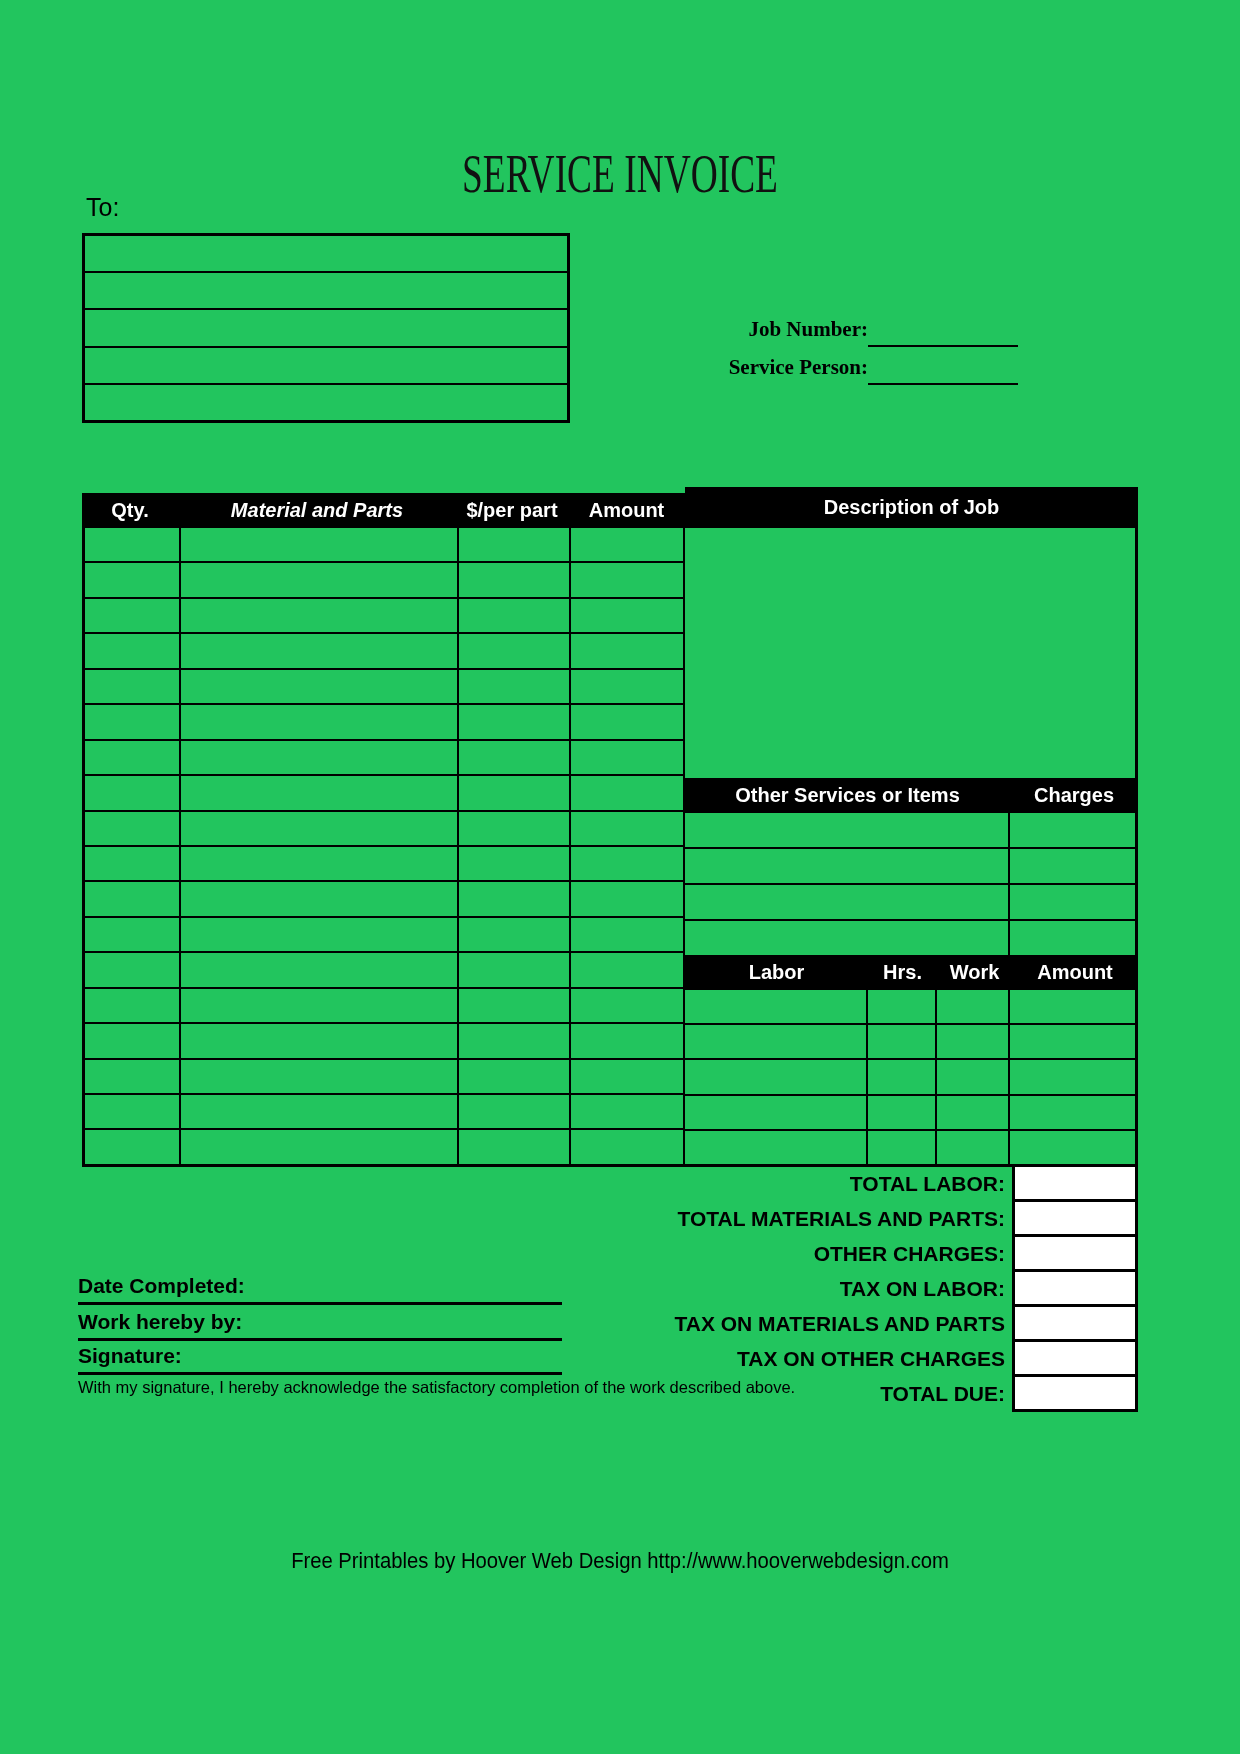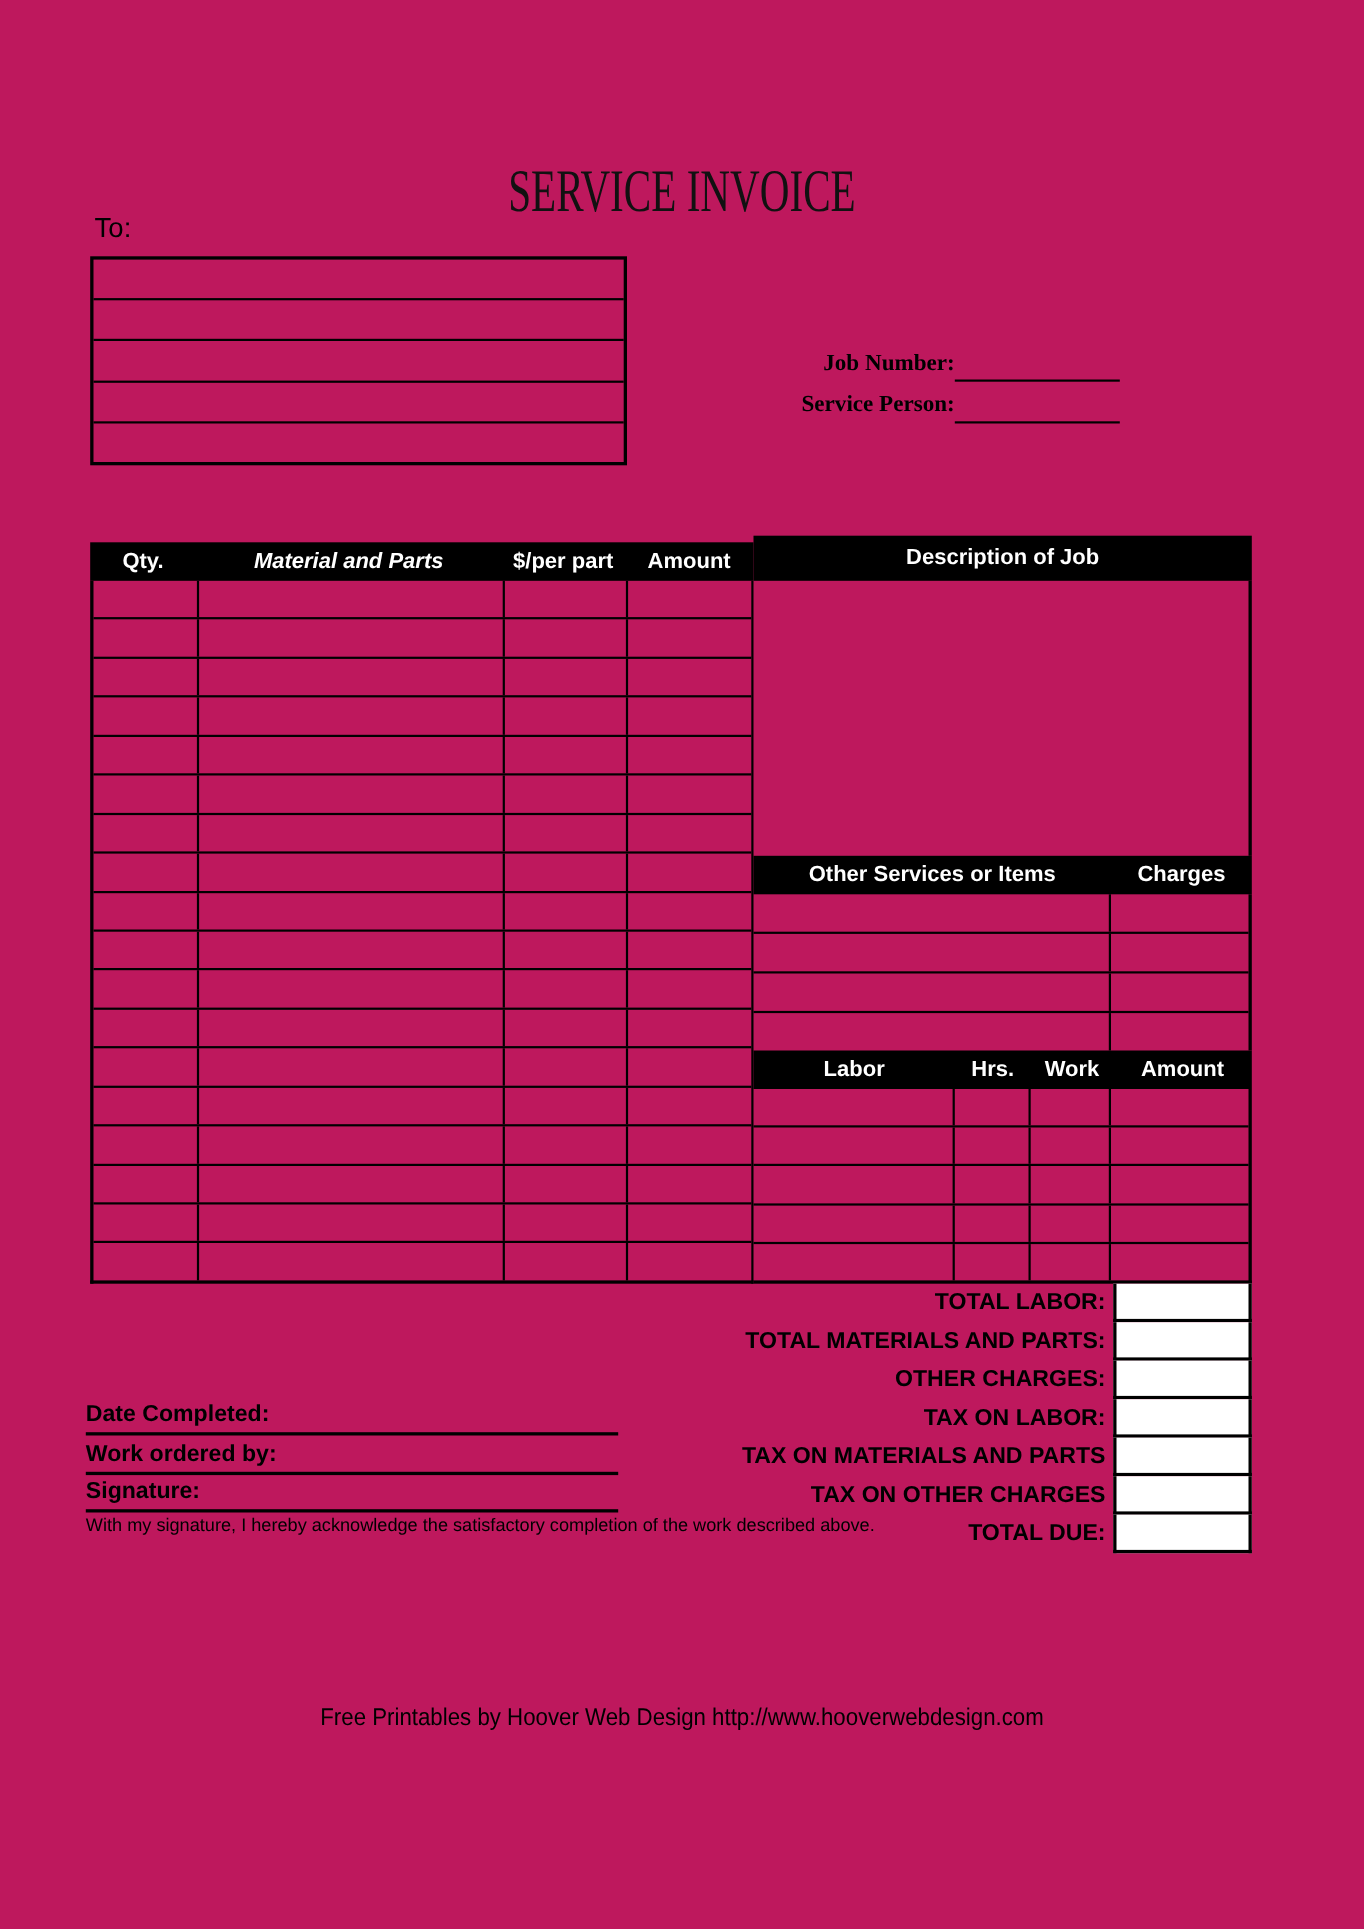--- a/index.html
+++ b/index.html
@@ -1,18 +1,18 @@
 <!DOCTYPE html>
 <html><head>
 <meta charset="utf-8">
 <style>
   html,body { margin:0; padding:0; background:#e8e8e8; }
   .page {
     position:relative; width:1240px; height:1754px; margin:0 auto;
-    background:#be185d; color:#000; overflow:hidden;
+    background:#22c55e; color:#000; overflow:hidden;
     font-family:"Liberation Sans", sans-serif;
   }
   .abs { position:absolute; box-sizing:border-box; }
 
   
   .title {
     left:0; right:0; top:146px; text-align:center;
     font-family:"Liberation Serif", serif; font-size:55px; line-height:1;
     font-weight:400; transform:scaleX(0.68); transform-origin:50% 50%;
     white-space:nowrap; color:#111;
@@ -352,21 +352,21 @@
     <div class="trow">
       <div class="tlabel">TOTAL DUE:</div>
       <div class="tbox"></div>
     </div>
   </div>
 
   <div class="abs sig-row sig-1">
     <div class="sig-label">Date Completed:</div>
   </div>
   <div class="abs sig-row sig-2">
-    <div class="sig-label">Work ordered by:</div>
+    <div class="sig-label">Work hereby by:</div>
   </div>
   <div class="abs sig-row sig-3">
     <div class="sig-label">Signature:</div>
   </div>
   <div class="abs disclaimer">With my signature, I hereby acknowledge the satisfactory completion of the work described above.</div>
 
   <div class="abs footer">Free Printables by Hoover Web Design http://www.hooverwebdesign.com</div>
 
 </div>
 

